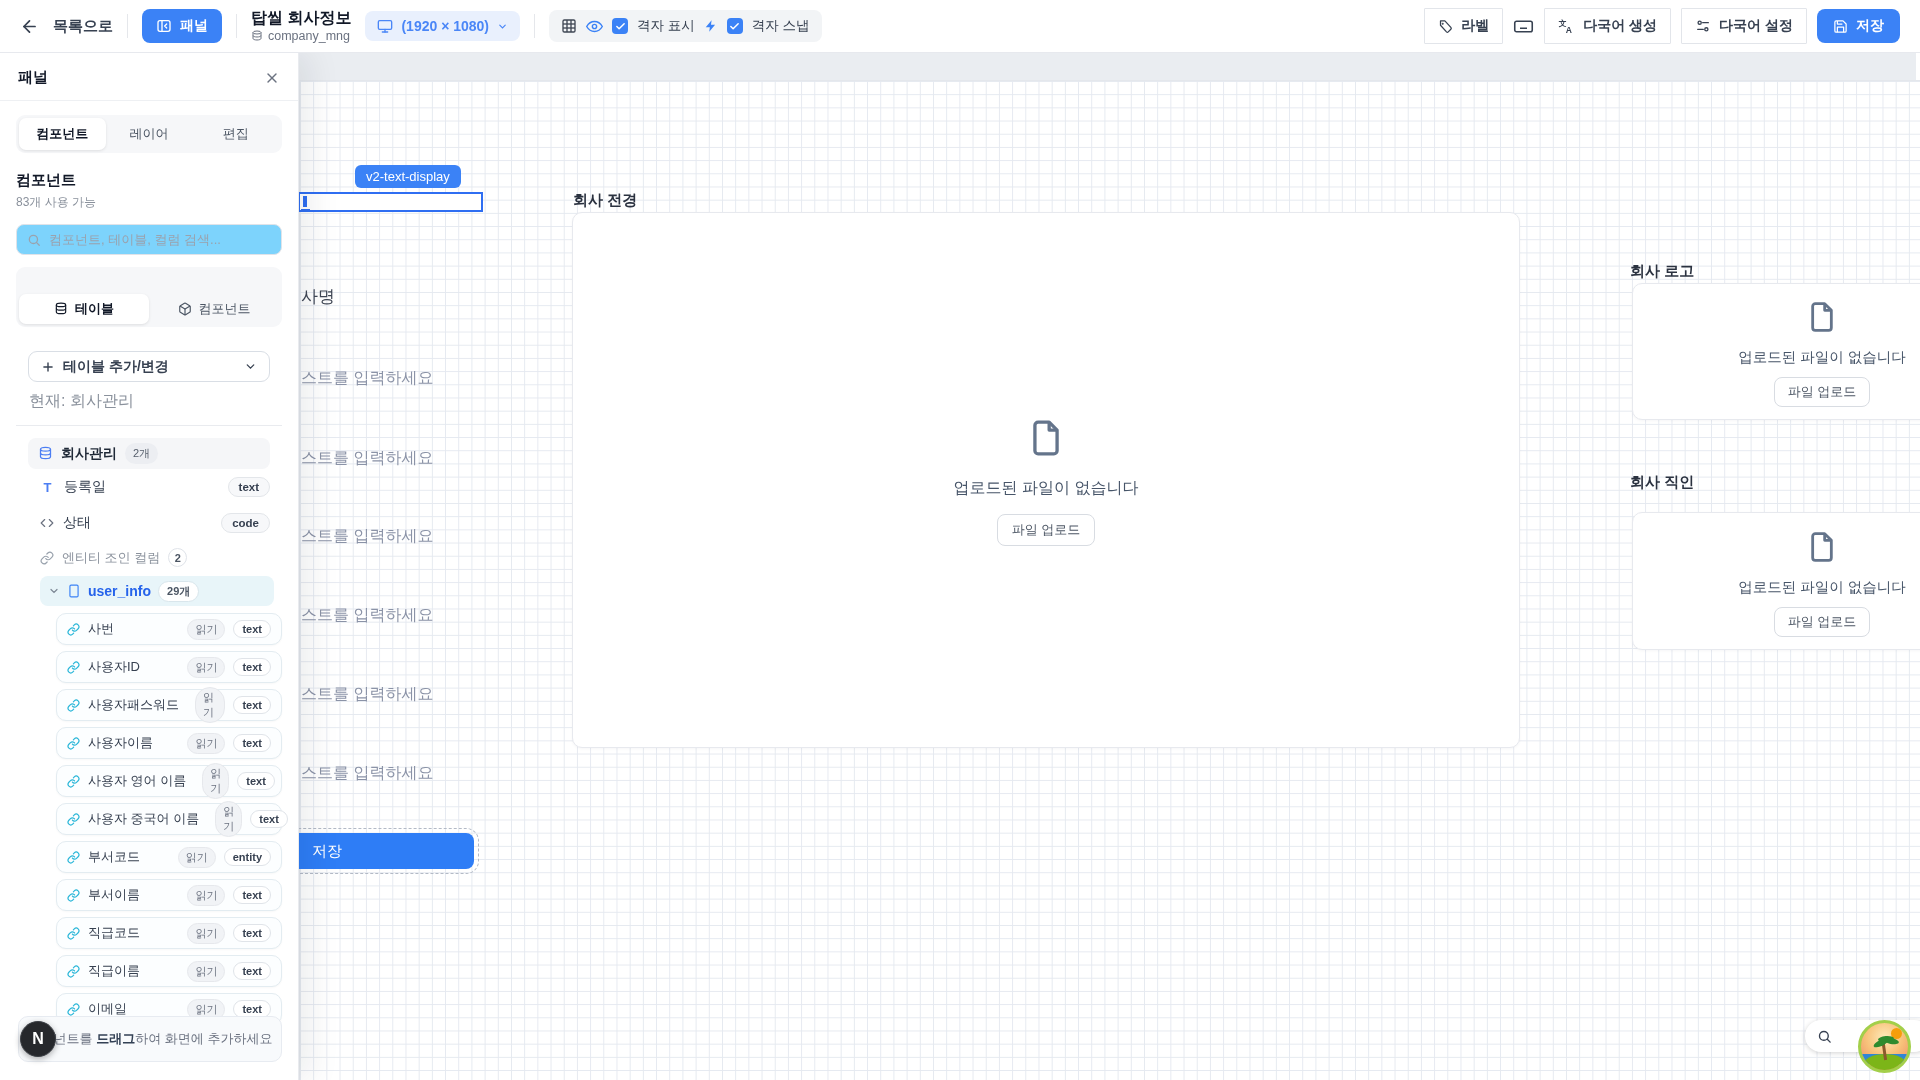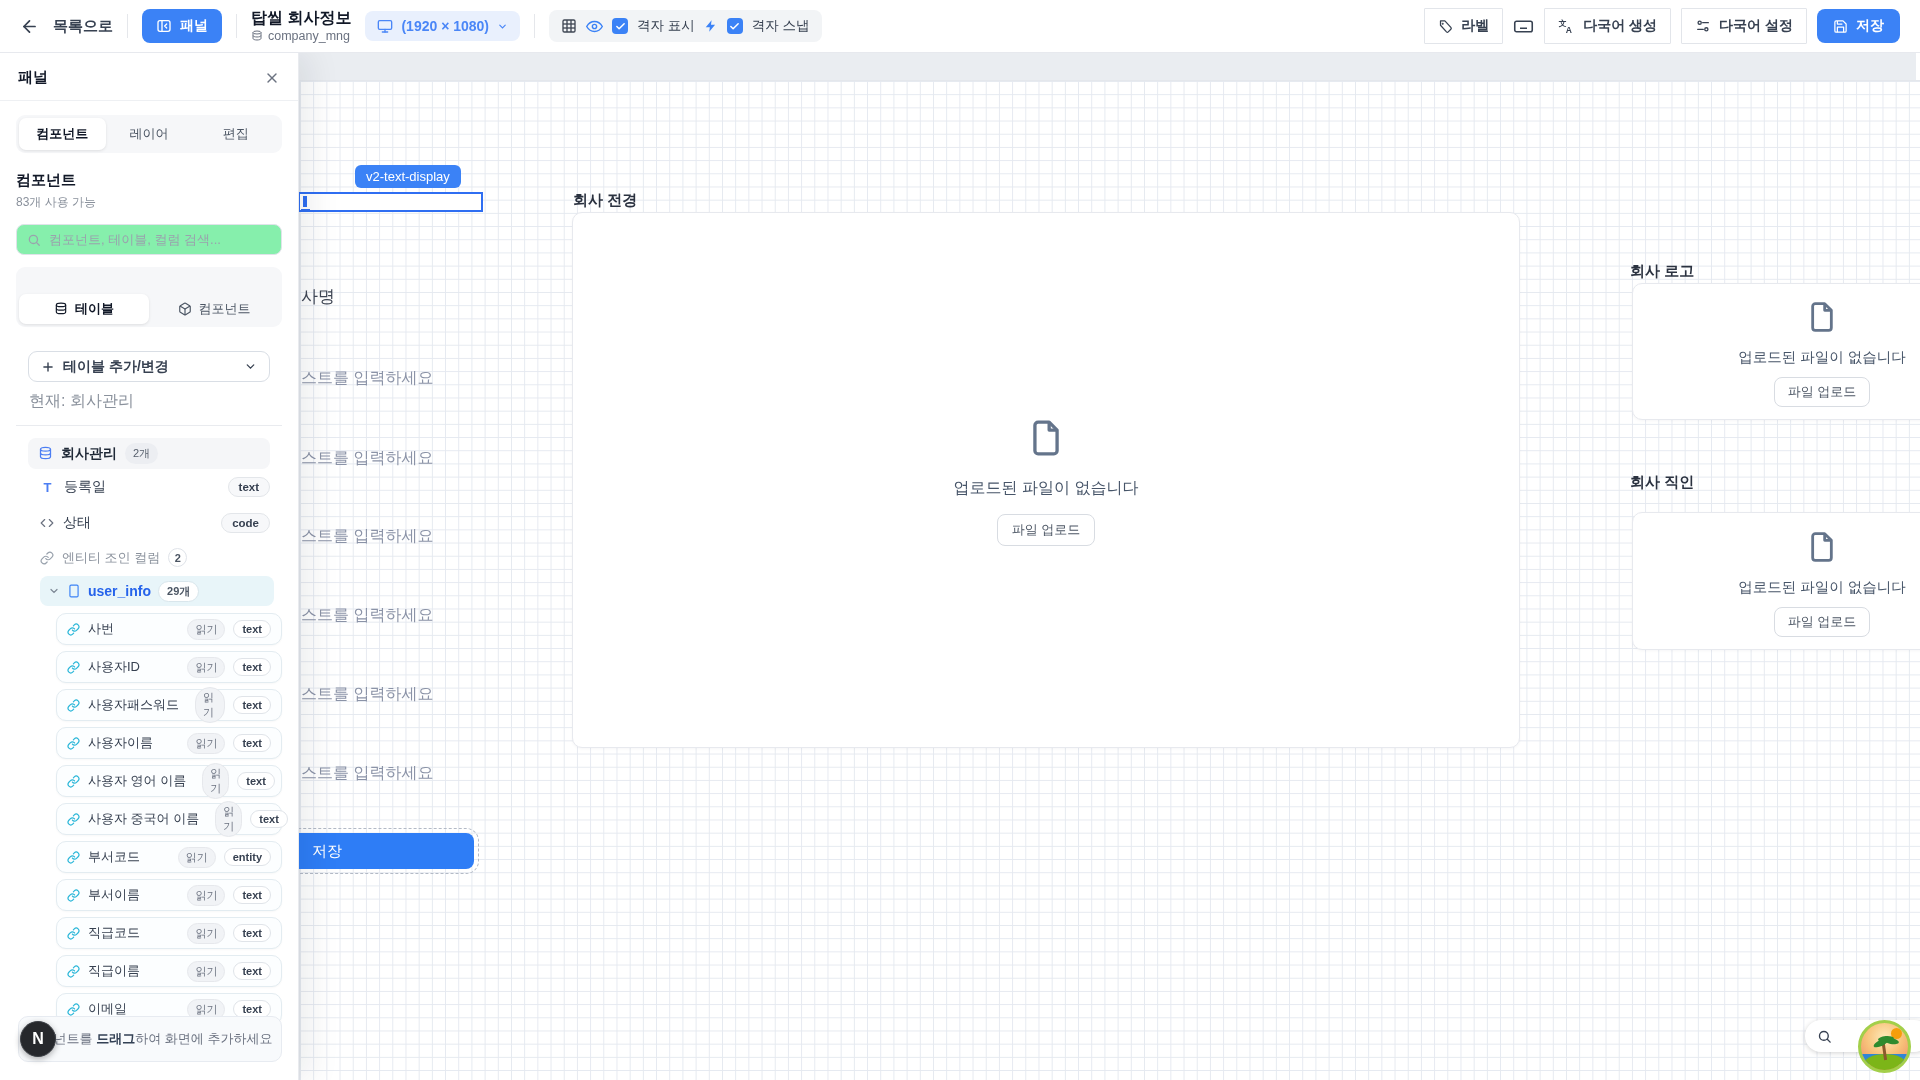--- a/index.html
+++ b/index.html
@@ -82,21 +82,21 @@
   .p-head { display:flex; align-items:center; justify-content:space-between; padding:15px 18px 13px; border-bottom:1px solid #eef0f3; }
   .p-title { font-size:15px; font-weight:700; color:#111827; }
   .p-body { padding:14px 16px 0; flex:1; overflow:hidden; }
   .tabs { display:flex; background:#f6f7f9; border-radius:9px; padding:3px; }
   .tab { flex:1; text-align:center; font-size:13px; color:#4b5563; padding:7px 0; border:none;
     background:none; border-radius:7px; cursor:pointer; }
   .tab.active { background:#fff; color:#111827; font-weight:700; box-shadow:0 1px 3px rgba(0,0,0,.1); }
   .p-h2 { font-size:15px; font-weight:700; color:#111827; margin-top:18px; }
   .p-sub { font-size:12px; color:#8a919c; margin-top:4px; }
   .search { margin-top:13px; height:31px; border:1px solid #dfe3e9; border-radius:8px; display:flex;
-    align-items:center; gap:8px; padding:0 10px; background:#86efac; }
+    align-items:center; gap:8px; padding:0 10px; background:#7dd3fc; }
   .search input { border:none; outline:none; flex:1; font-size:13px; color:#374151;
     font-family:"Liberation Sans", sans-serif; background:transparent; }
   .search input::placeholder { color:#9aa2ad; }
   .srctabs { margin-top:12px; display:flex; background:#f6f7f9; border-radius:9px; padding:3px; }
   .srctab { flex:1; display:flex; align-items:center; justify-content:center; gap:7px; font-size:13px;
     color:#4b5563; padding:6px 0; border:none; background:none; border-radius:7px; cursor:pointer;margin-top:24px; }
   .srctab.active { background:#fff; color:#111827; font-weight:700; box-shadow:0 1px 3px rgba(0,0,0,.1); }
   .add-table { margin:24px 12px 0; width:242px; height:31px; background:#fff; border:1px solid #d9dee5;
     border-radius:9px; display:flex; align-items:center; gap:8px; padding:0 12px; font-size:14px;
     font-weight:600; color:#374151; cursor:pointer; }

